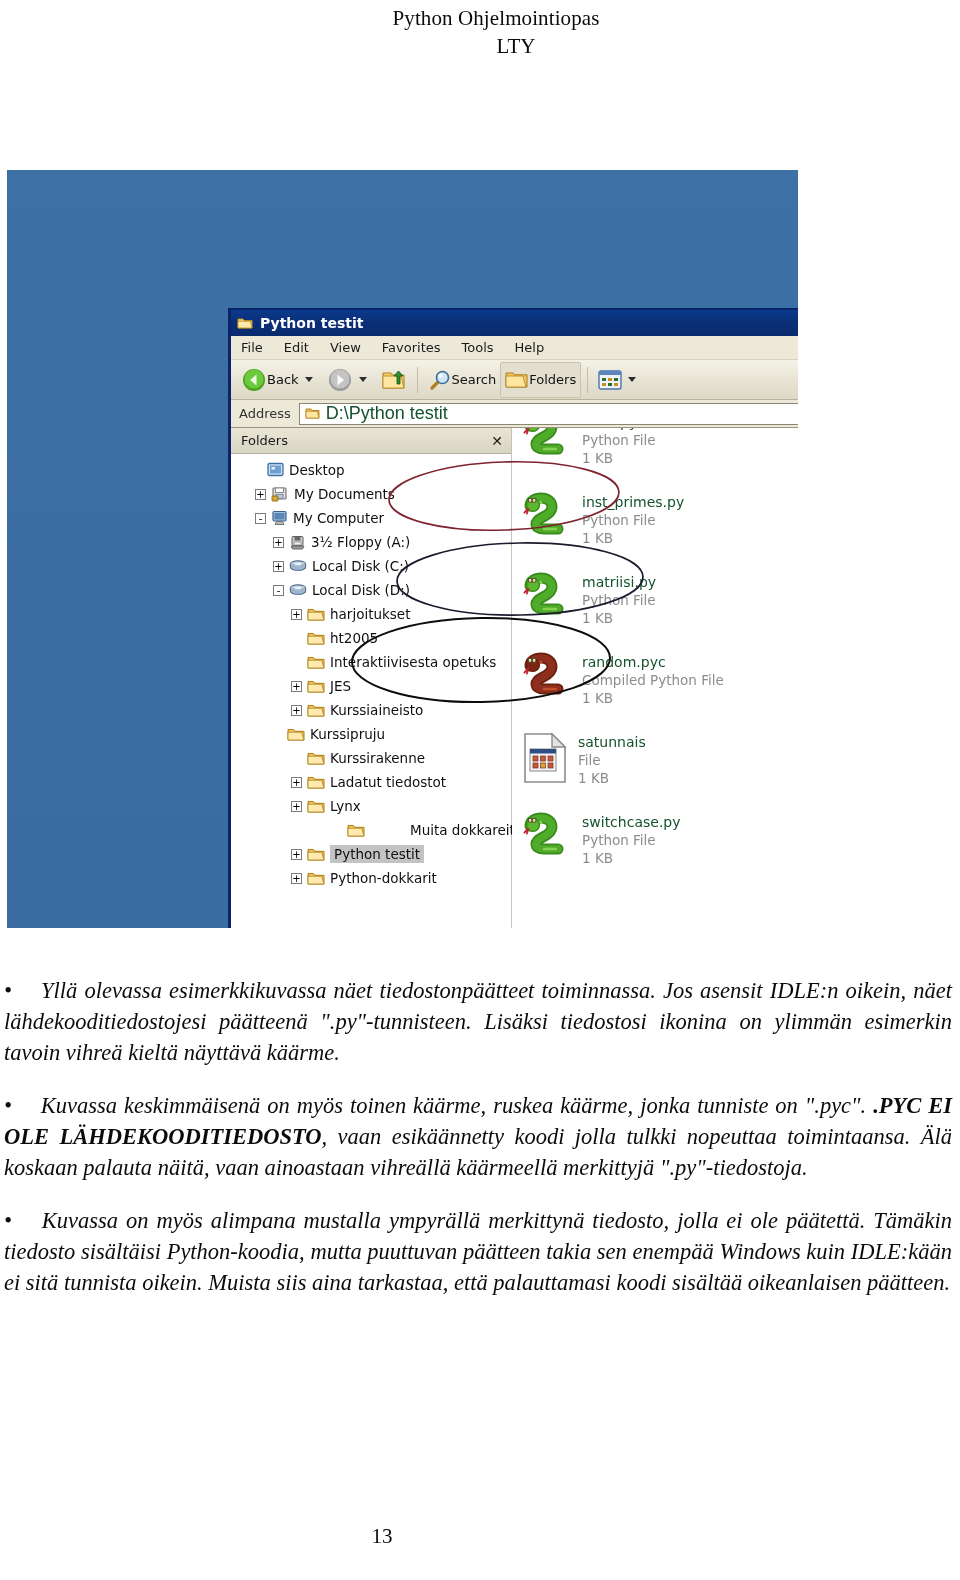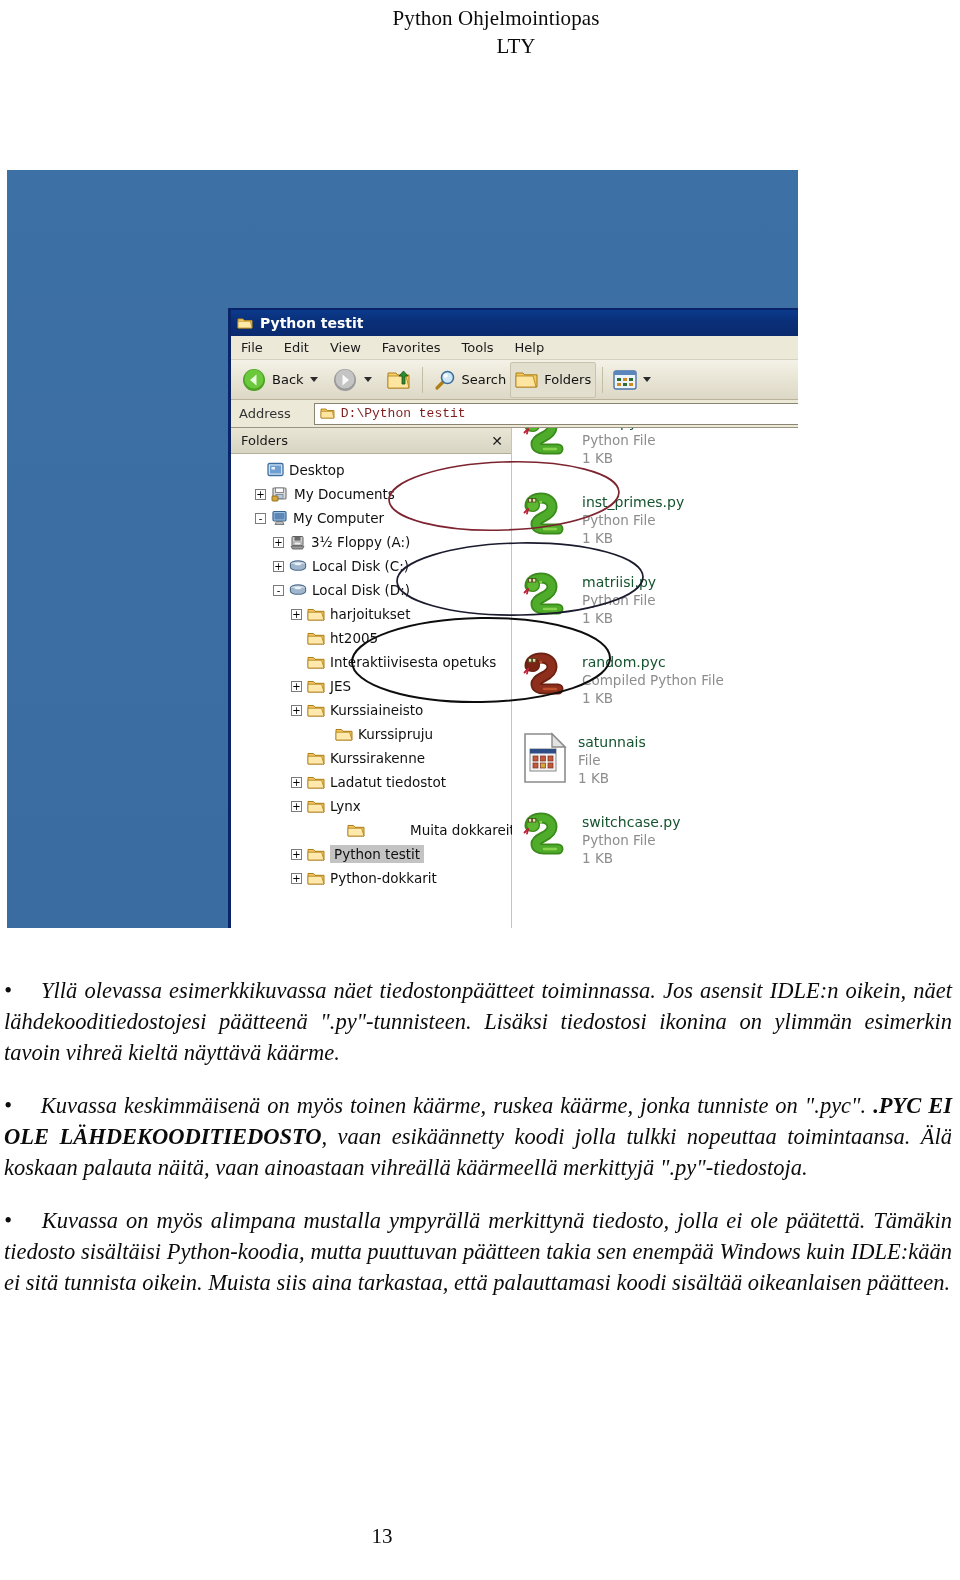--- a/index.html
+++ b/index.html
@@ -113,21 +113,20 @@
     display: flex;
     align-items: center;
     height: 34px;
     padding: 0 4px;
     white-space: nowrap;
   }
   .tb-btn .lbl {
     font-family: "DejaVu Sans", sans-serif;
     font-size: 13px;
     color: #111;
-    margin-left: 5px;
     text-align: right;
   }
   .tb-btn.active {
     background: #e2dfcf;
     border: 1px solid #c9c3ad;
     border-radius: 2px;
   }
   .tb-sep {
     width: 1px;
     height: 26px;
@@ -149,37 +148,37 @@
     display: flex;
     align-items: center;
     padding-left: 8px;
     box-sizing: border-box;
     border-bottom: 1px solid #9a9481;
   }
   .addressbar .addr-lbl {
     font-family: "DejaVu Sans", sans-serif;
     font-size: 13px;
     color: #333;
-    margin-right: 23px;
+    margin-right: 8px;
   }
   .addr-field {
     flex: 1;
     height: 22px;
     background: #ffffff;
     border: 1px solid #8a8470;
     border-right: none;
     display: flex;
     align-items: center;
     padding-left: 5px;
     box-sizing: border-box;
   }
   .addr-field .addr-val {
-    font-family: Liberation Mono, monospace;
-    font-size: 13px;
-    color: #7f1d1d;
+    font-family: Liberation Sans, sans-serif;
+    font-size: 18px;
+    color: #14532d;
     margin-left: 6px;
     white-space: nowrap;
   }
 
   
   .ex-body {
     display: flex;
     height: 500px;
     background: #ffffff;
   }
@@ -526,21 +525,21 @@
               <span class="tlbl">JES</span>
             </div>
             <div class="tnode" style="padding-left: 60px;">
               <span class="exp">+</span>
               <span class="ico"><svg width="18" height="15" viewBox="0 0 18 15">
                   <path d="M1 2.5h5.4L8 4.3h9V13H1z" fill="#f3c85f" stroke="#ad7d16" stroke-width="1"></path>
                   <path d="M1 5.2h13.6L17 13H1z" fill="#ffe9ac" stroke="#ad7d16" stroke-width=".8"></path>
                 </svg></span>
               <span class="tlbl">Kurssiaineisto</span>
             </div>
-            <div class="tnode" style="padding-left: 88px;">
+            <div class="tnode" style="padding-left: 40px;">
               <span class="exp blank"></span>
               <span class="ico"><svg width="18" height="15" viewBox="0 0 18 15">
                   <path d="M1 2.5h5.4L8 4.3h9V13H1z" fill="#f3c85f" stroke="#ad7d16" stroke-width="1"></path>
                   <path d="M1 5.2h13.6L17 13H1z" fill="#ffe9ac" stroke="#ad7d16" stroke-width=".8"></path>
                 </svg></span>
               <span class="tlbl">Kurssipruju</span>
             </div>
             <div class="tnode" style="padding-left: 60px;">
               <span class="exp blank"></span>
               <span class="ico"><svg width="18" height="15" viewBox="0 0 18 15">

